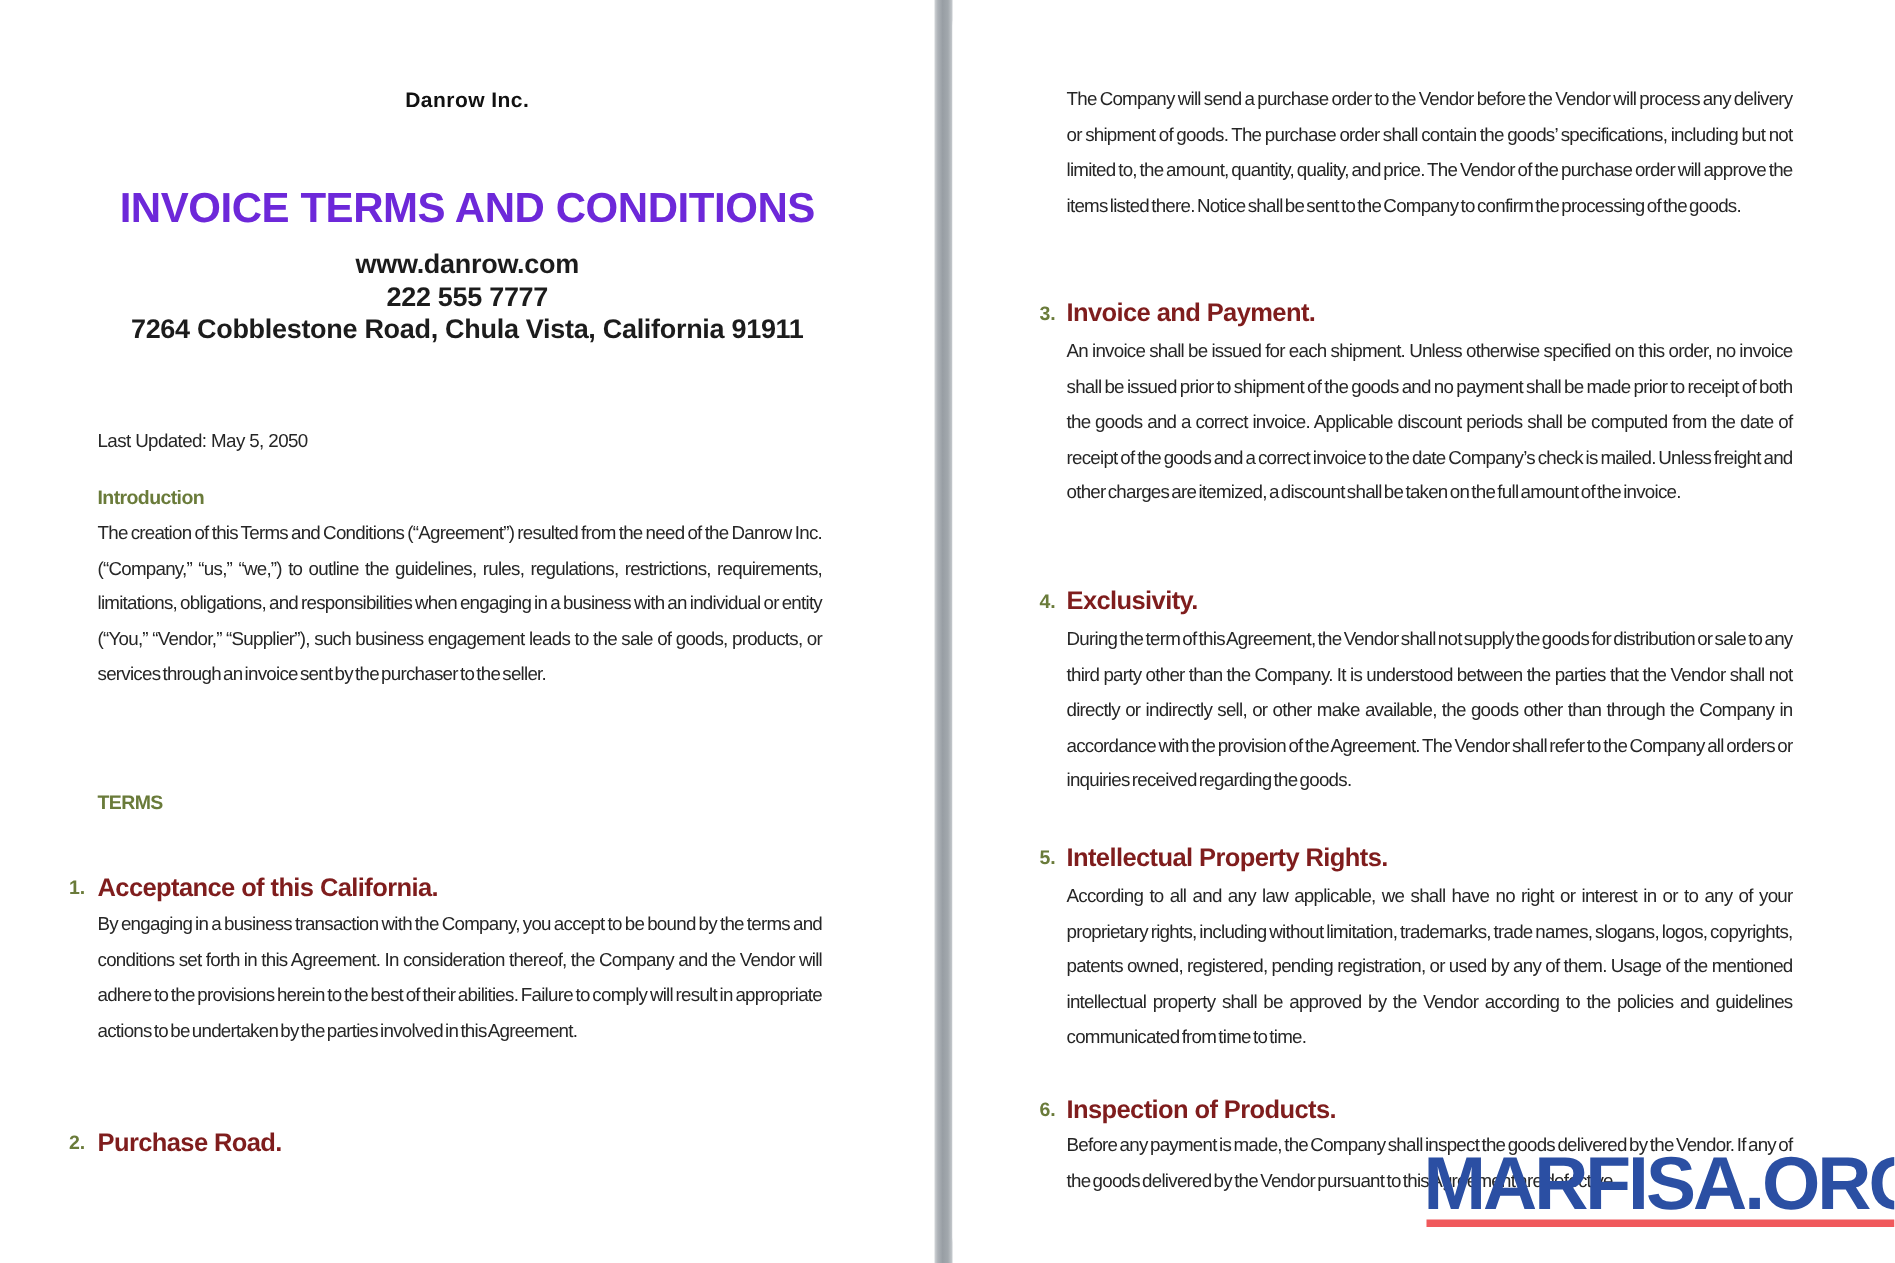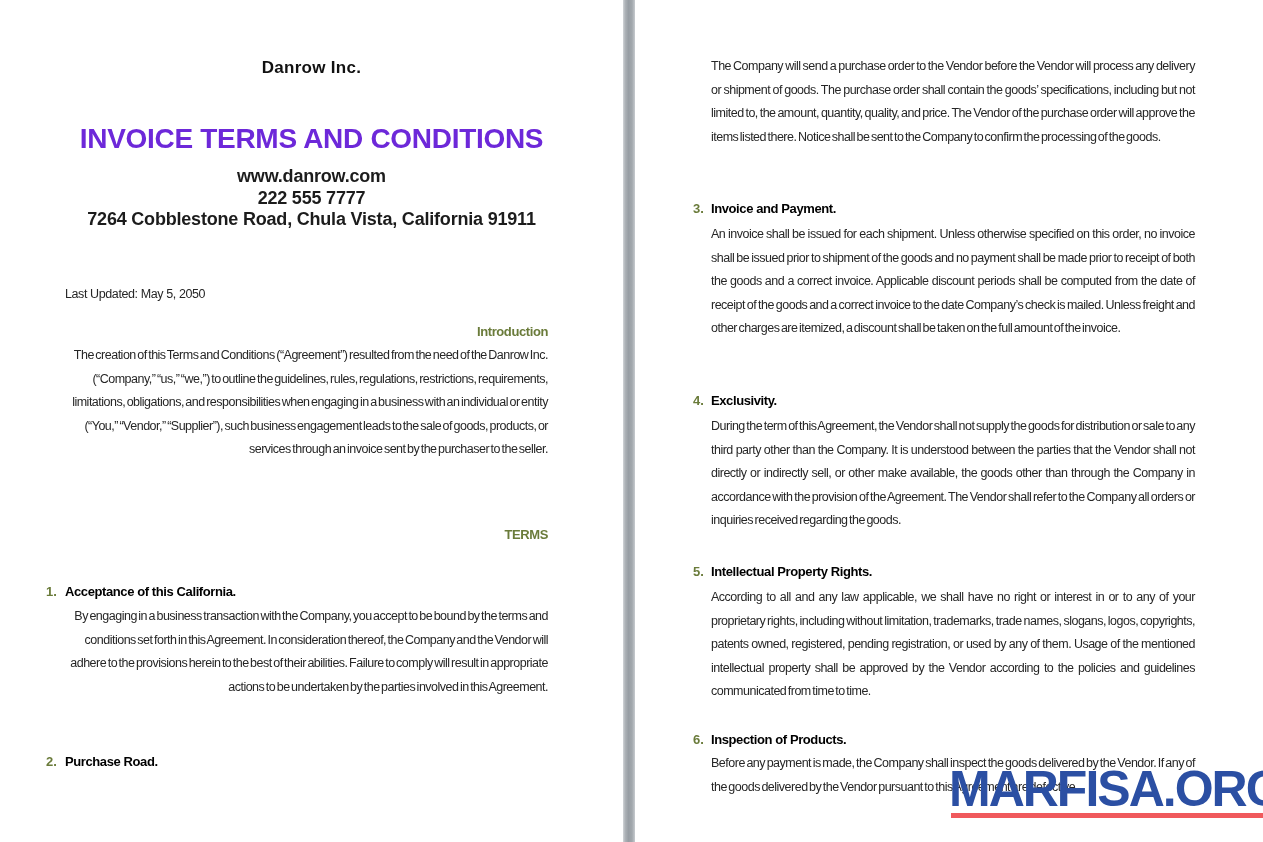--- a/index.html
+++ b/index.html
@@ -11,35 +11,35 @@
   }
   .page{position:absolute;top:0;height:842px;background:#ffffff;}
   .page-left{left:0;width:623px;}
   .page-right{left:635px;width:656px;border-radius:17px;}
   .gutter{
     position:absolute;left:623px;top:0;width:12px;height:842px;
     background:linear-gradient(90deg,#d2d5d8 0%,#aeb3b8 18%,#989ea4 45%,#a2a8ad 75%,#c7cbcf 100%);
   }
   .abs{position:absolute;}
   .center{left:0;right:0;text-align:center;}
-  .company{top:58px;font-size:17px;font-weight:bold;color:#111111;letter-spacing:.3px;}
+  .company{top:58px;font-size:14px;font-weight:bold;color:#111111;letter-spacing:.3px;}
   .doc-title{top:122px;font-size:28px;line-height:34px;font-weight:bold;color:#6d28d9;letter-spacing:-.3px;}
   .contact{top:166px;font-size:18px;line-height:21.5px;font-weight:bold;color:#1c1c1c;letter-spacing:-.2px;}
   .body-text{
     font-size:12.5px;line-height:23.5px;letter-spacing:-0.5px;word-spacing:-1.5px;
     text-align:justify;color:#262626;
   }
-  .p1-block{left:65px;width:483px;text-align:right;}
+  .p1-block{left:65px;width:483px;}
   .p2-block{left:76px;width:484px;}
   .meta-line{left:65px;font-size:12.5px;line-height:23.5px;letter-spacing:-0.4px;color:#262626;white-space:nowrap;}
   .olive{color:#6a7b3a;font-weight:bold;}
   .heading-line{font-size:13px;line-height:23.5px;letter-spacing:-0.4px;white-space:nowrap;}
   .sec-row{position:absolute;left:0;right:0;height:24px;}
   .sec-row .num{position:absolute;font-size:13px;line-height:23.5px;color:#6a7b3a;font-weight:bold;}
-  .sec-row .hd{position:absolute;font-size:13px;line-height:23.5px;color:#000000;font-weight:bold;letter-spacing:-0.4px;white-space:nowrap;}
+  .sec-row .hd{position:absolute;font-size:17px;line-height:23.5px;color:#7f1d1d;font-weight:bold;letter-spacing:-0.4px;white-space:nowrap;}
   .p1-num{left:46px;} .p1-hd{left:65px;}
   .p2-num{left:58px;} .p2-hd{left:76px;}
   .watermark{position:absolute;left:949px;top:764px;z-index:10;}
   .watermark-text{
     font-size:50px;font-weight:bold;letter-spacing:-2px;white-space:nowrap;
     color:#2b4fa3;line-height:50px;display:block;
   }
   .watermark-underline{position:absolute;left:2px;top:49px;width:338px;height:5px;background:#f0595c;}
 </style>
 </head>

